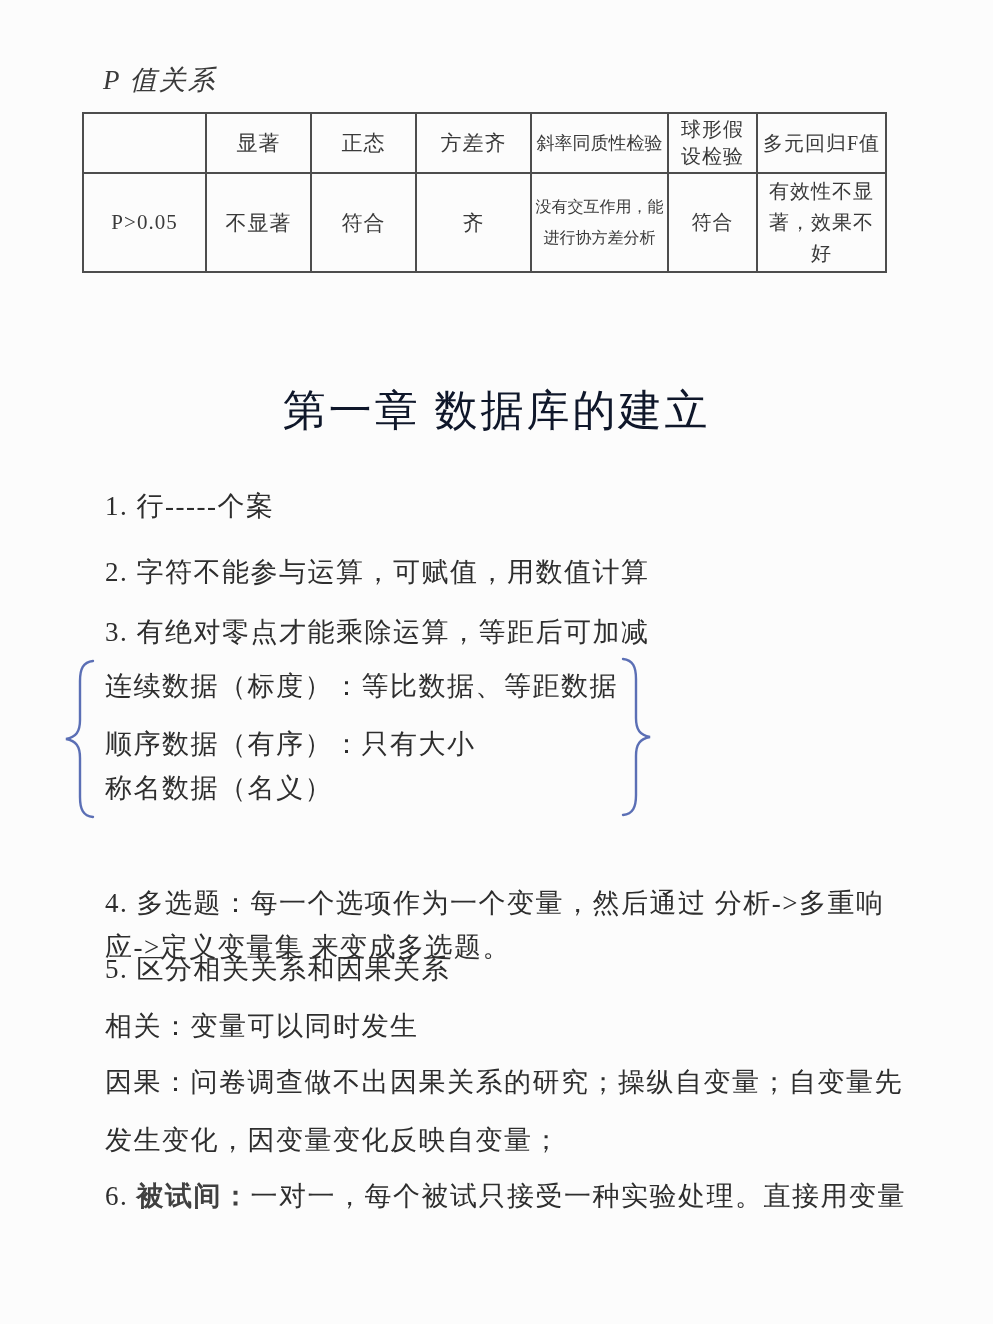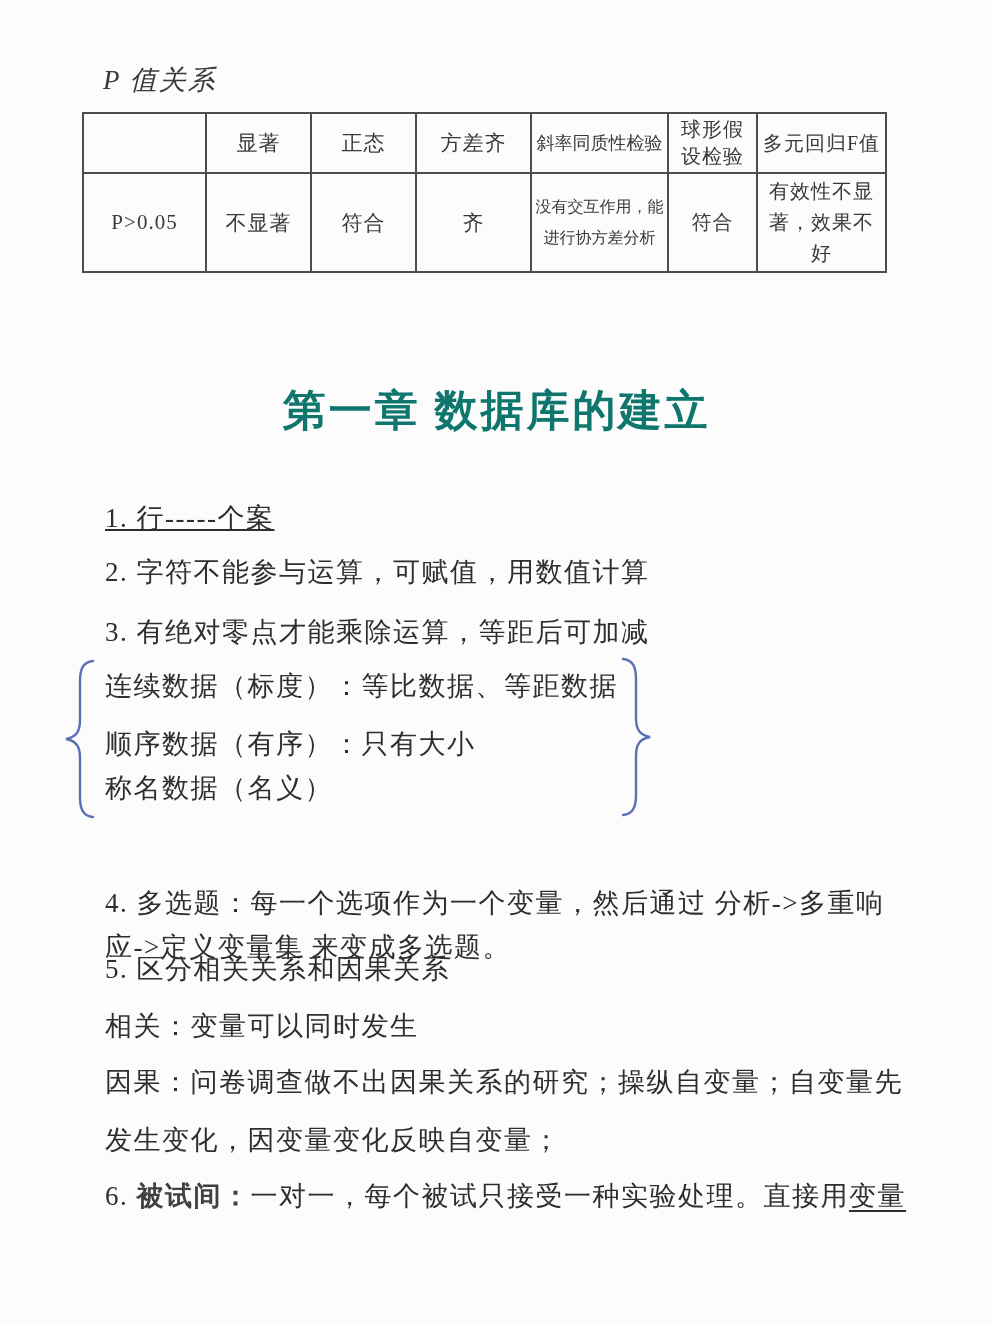--- a/index.html
+++ b/index.html
@@ -50,51 +50,50 @@
   #p-table td.c6 { font-size: 20px; line-height: 1.55; border-radius: 13px; }
   #p-table tr.hdr td.c4 { font-size: 18px; line-height: 1.6; }
 
   
   #chapter-title {
     left: 0;
     top: 382px;
     width: 993px;
     text-align: center;
     font-size: 43px;
-    font-weight: 700;
-    color: #0f766e;
+    font-weight: 400;
+    color: #0f172a;
     letter-spacing: 3px;
   }
 
   
   .note {
     position: absolute;
     left: 105px;
     font-size: 27px;
     letter-spacing: 1.5px;
     color: #2e2e2e;
     white-space: nowrap;
   }
-  #note-1 { top: 500px; text-decoration: underline; }
+  #note-1 { top: 488px; }
   #note-2 { top: 554px; }
   #note-3 { top: 614px; }
   #scale-line-1 { top: 668px; }
   #scale-line-2 { top: 726px; }
   #scale-line-3 { top: 746px; margin-top: 24px; }
   #note-4a { top: 885px; }
   #note-4b { top: 899px; margin-top: 30px; }
   #note-5 { top: 951px; }
   #note-corr { top: 1008px; }
   #note-cause-1 { top: 1064px; }
   #note-cause-2 { top: 1122px; }
   #note-6 { top: 1178px; }
 
   #note-6 .bold-seg { font-weight: 700; color: #404040; }
   #note-6 .underline-seg {
-    text-decoration: underline;
     text-underline-offset: 5px;
     text-decoration-thickness: 2px;
   }
 
   
   .brace {
     position: absolute;
     width: 38px;
     height: 162px;
   }

